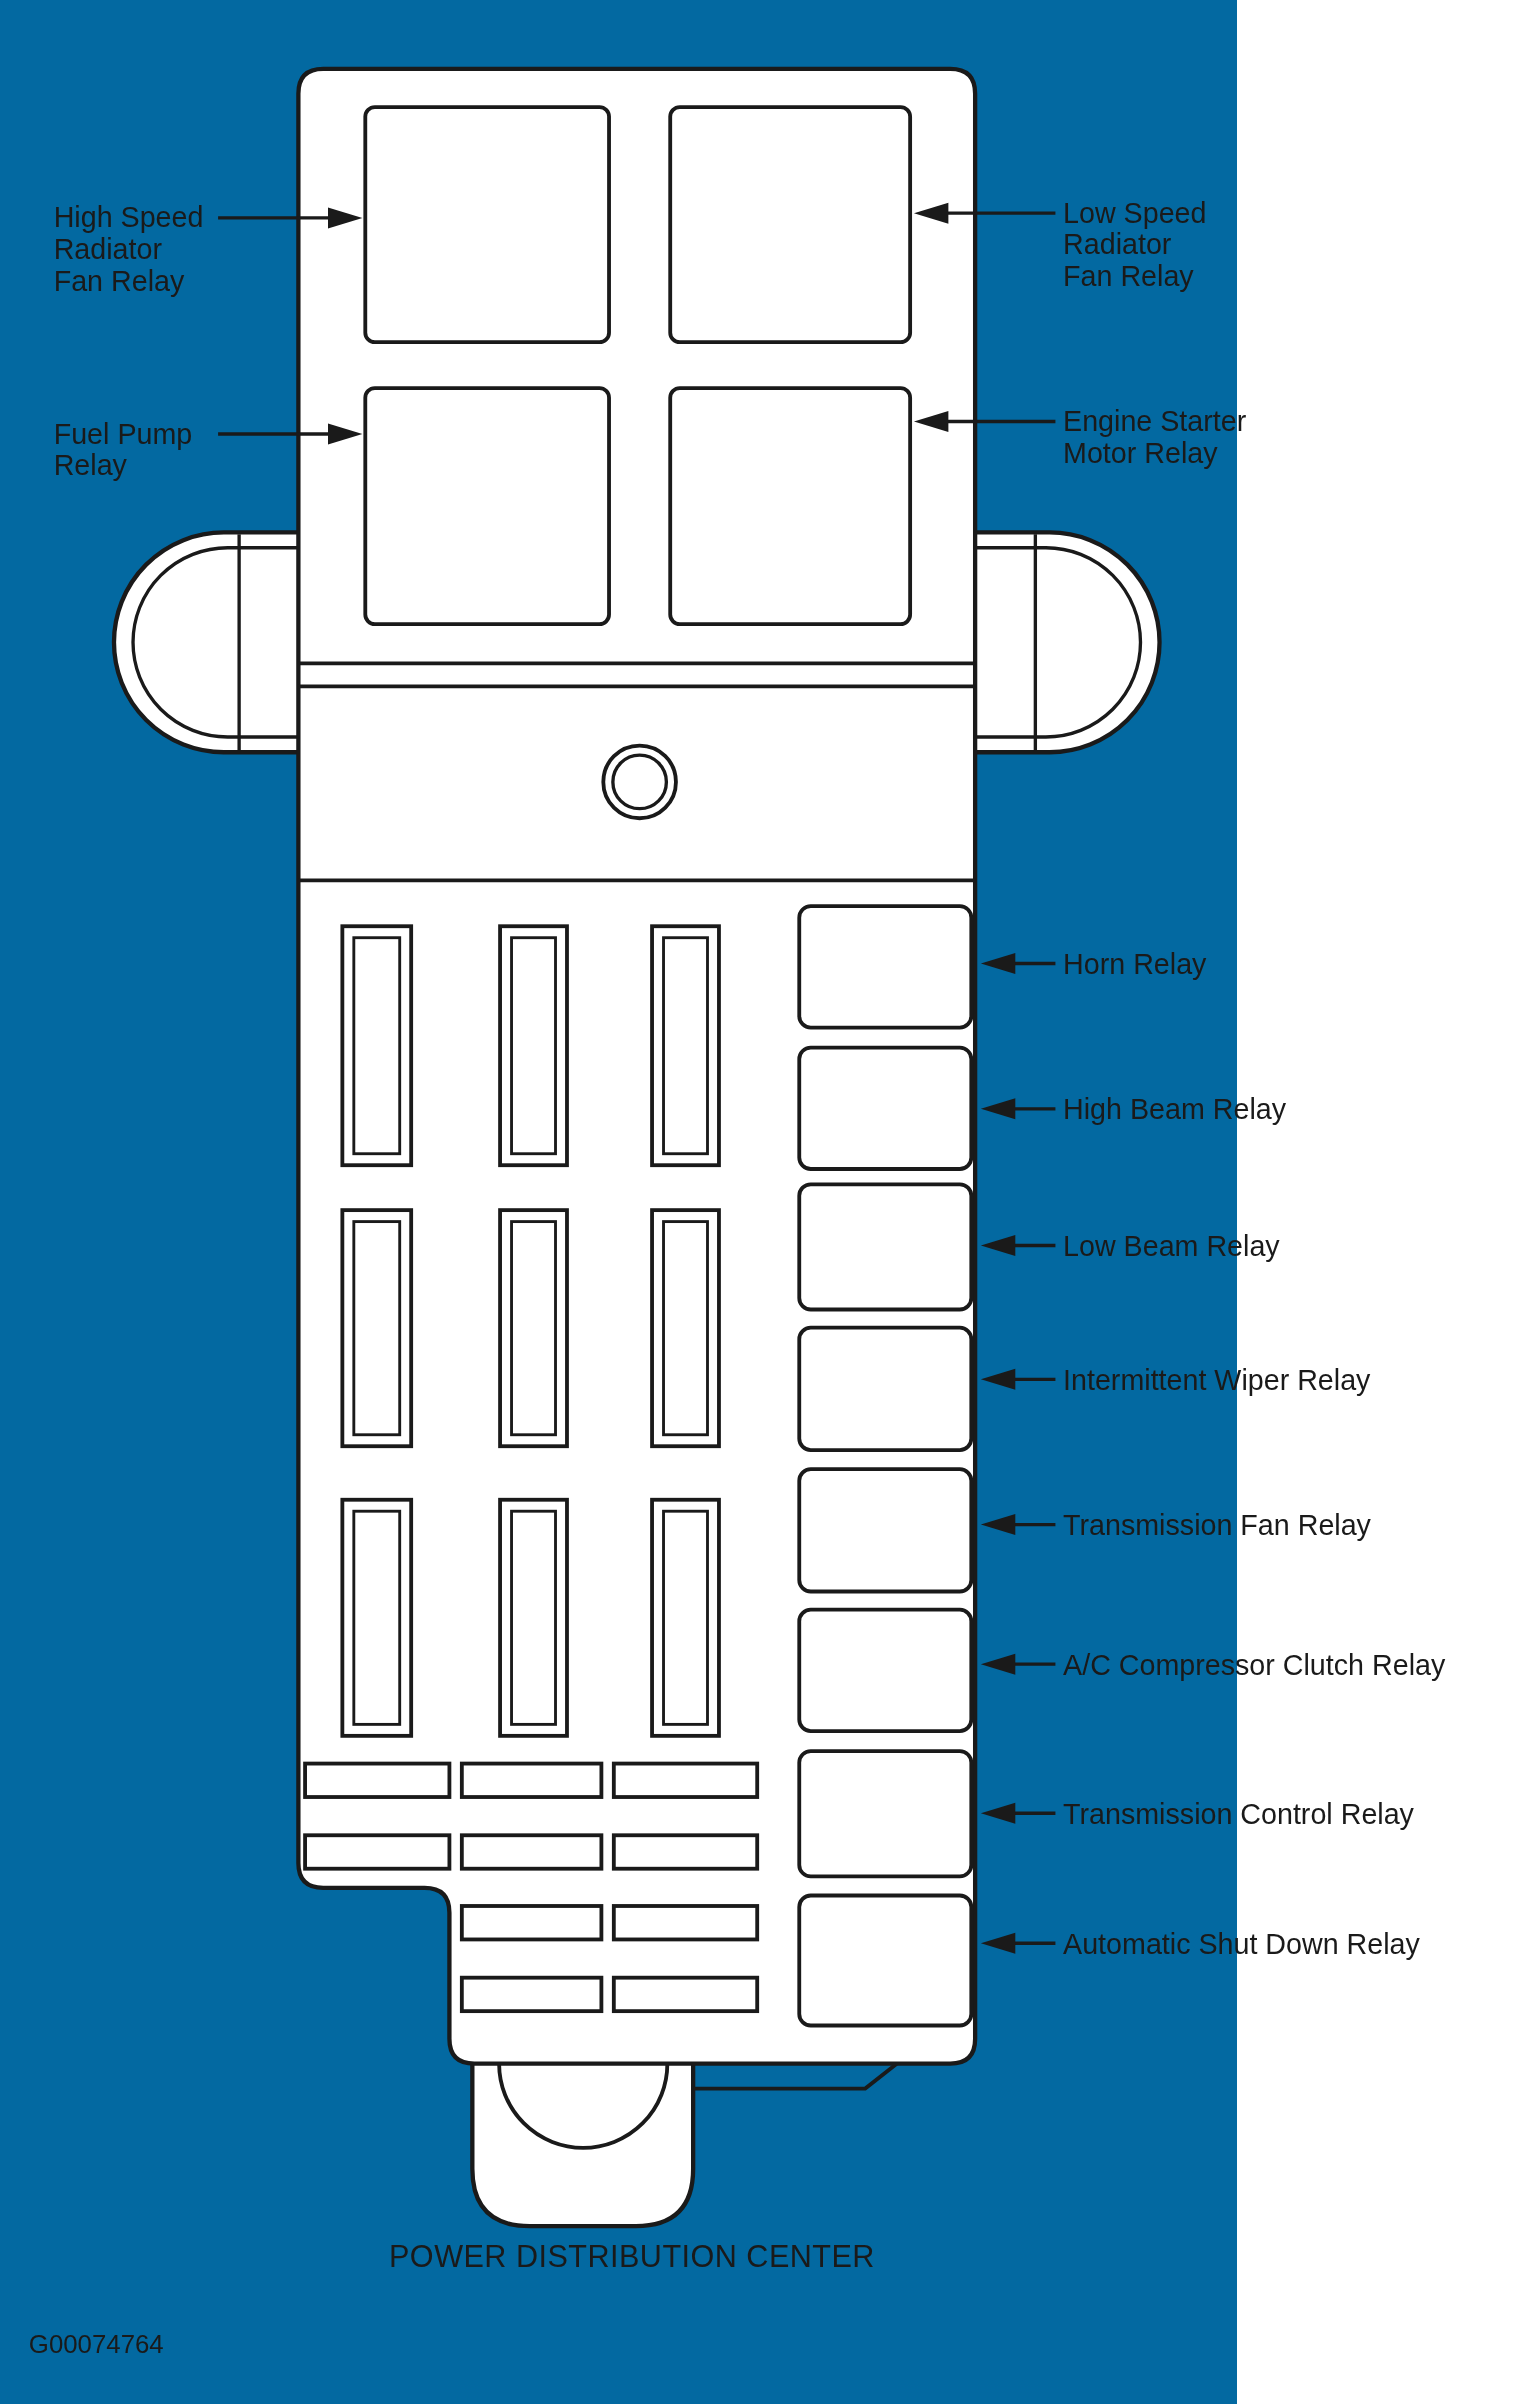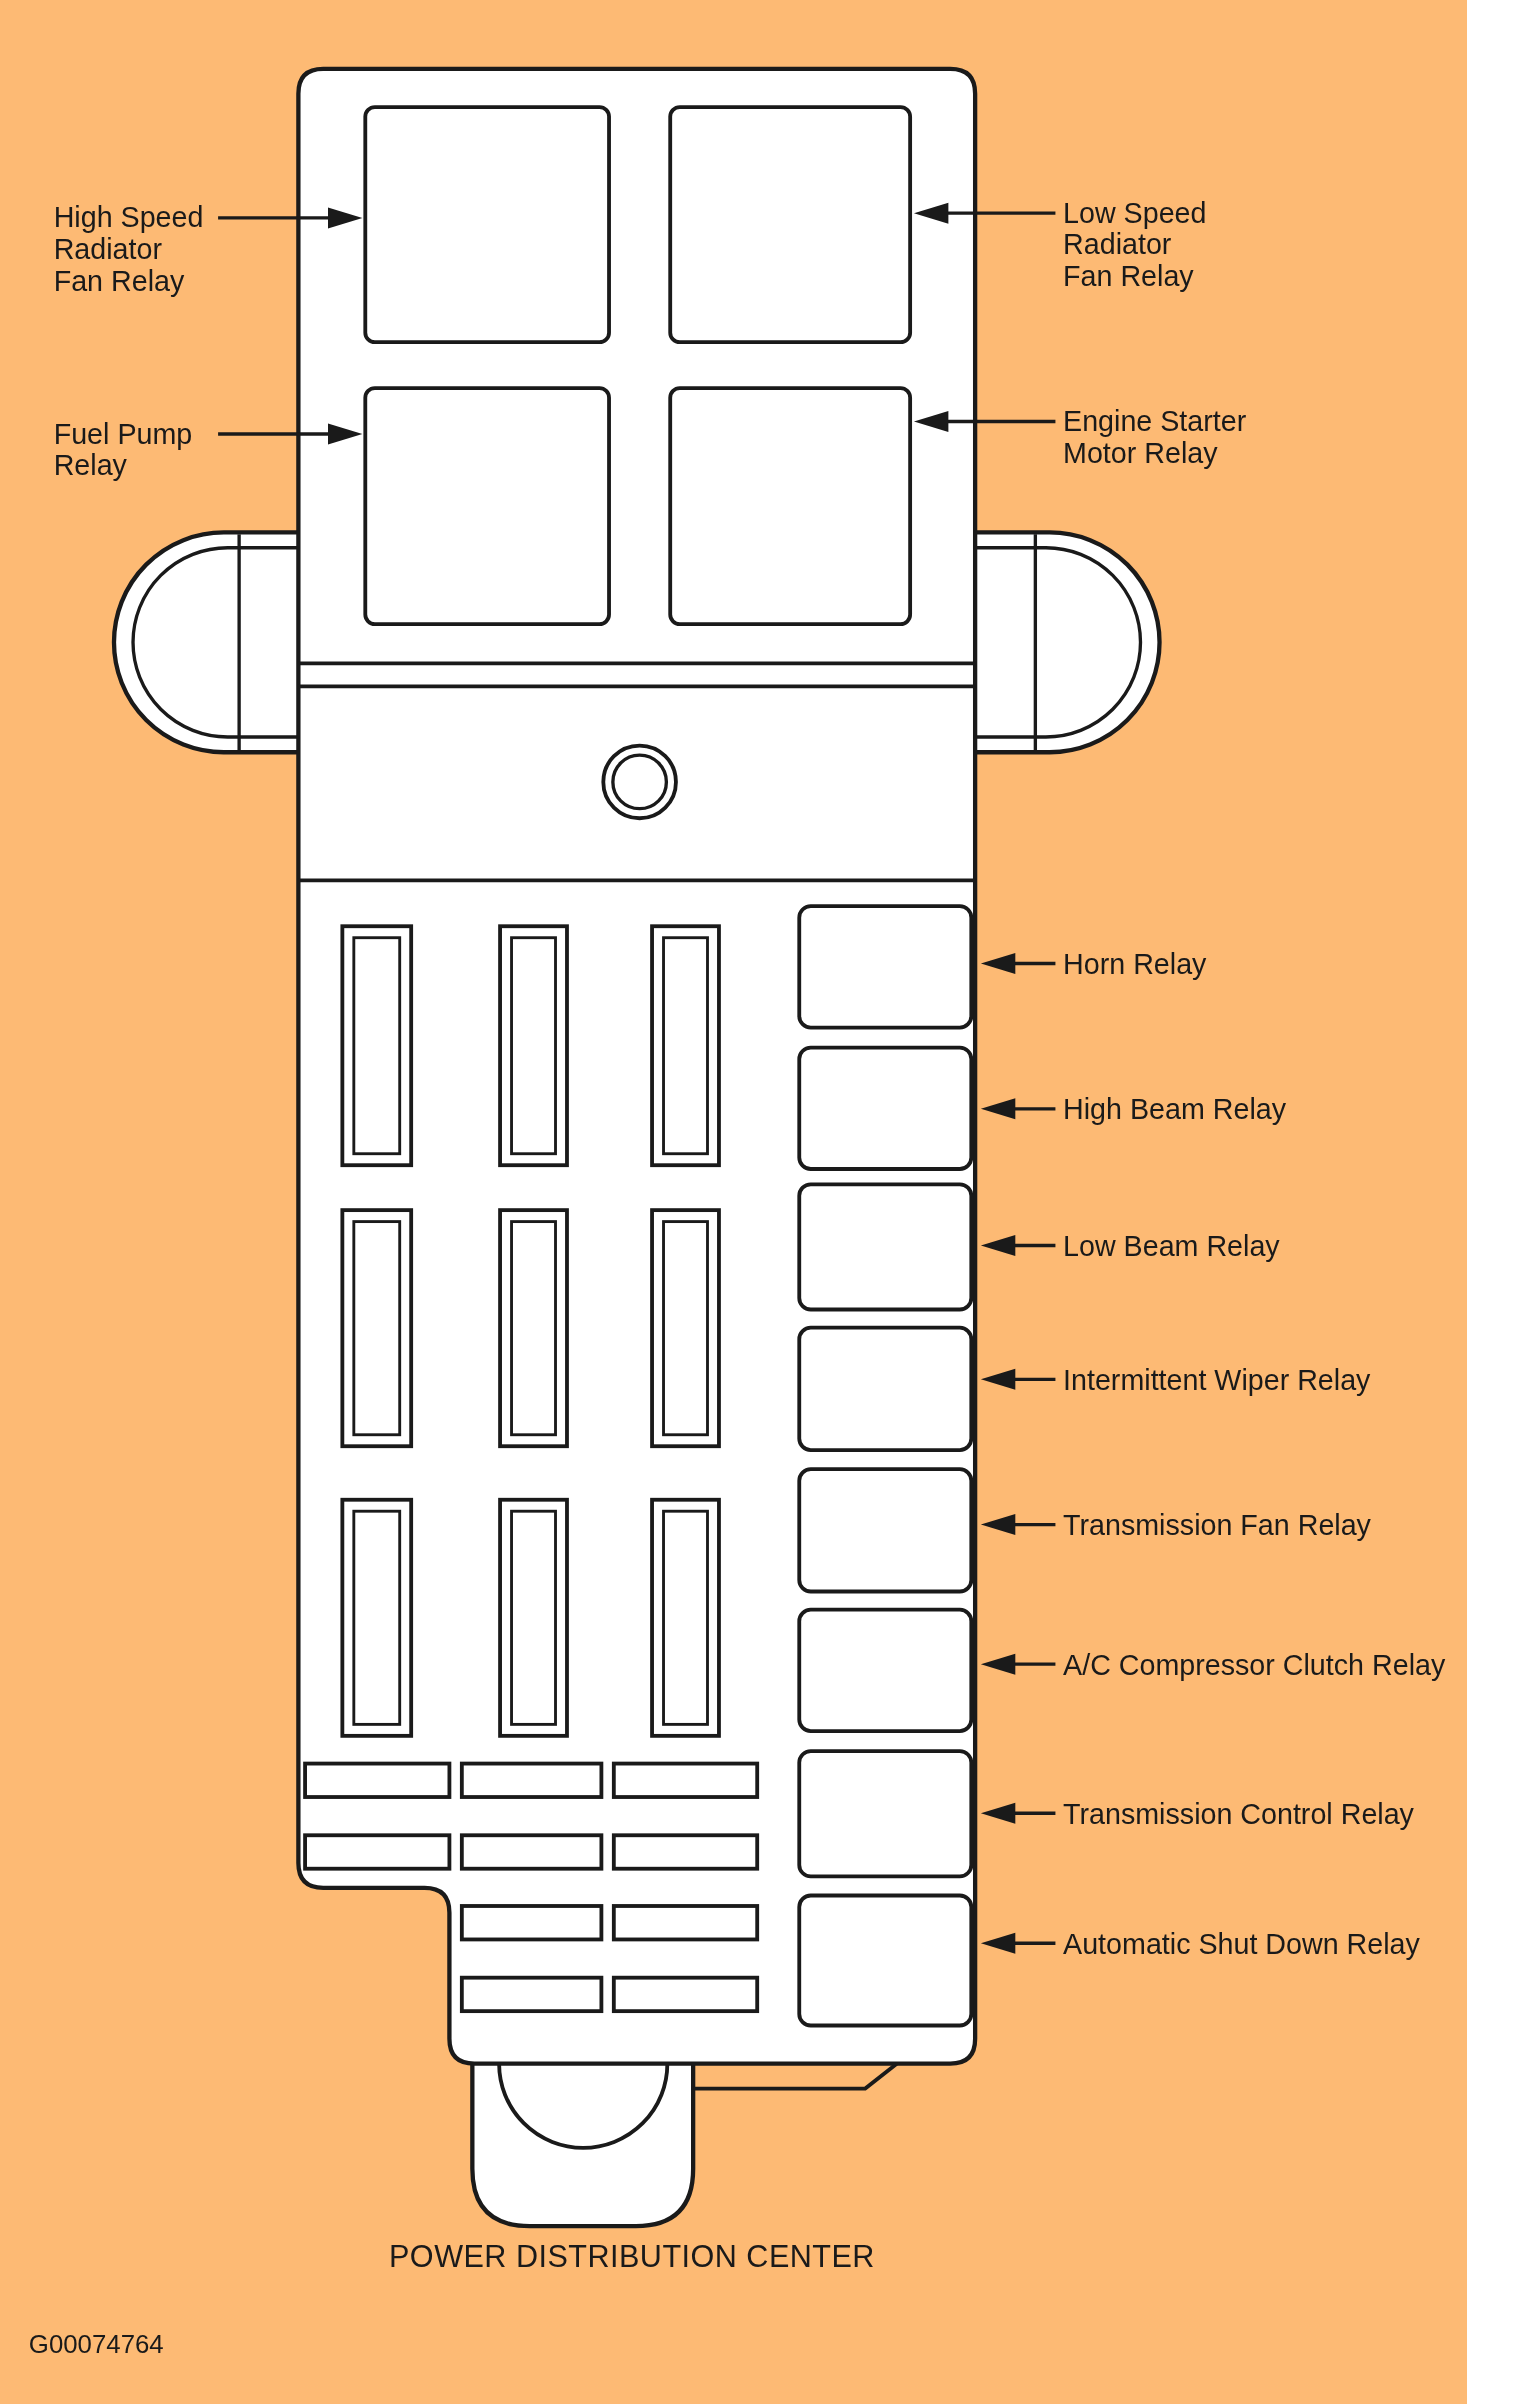--- a/index.html
+++ b/index.html
@@ -2,23 +2,23 @@
 <html><head>
 <meta charset="utf-8">
 <style>
   html, body {
     margin: 0;
     padding: 0;
     background: #ffffff;
   }
   .page {
     position: relative;
-    width: 1467px;
+    width: 1237px;
     height: 2404px;
-    background: #fdba74;
+    background: #0369a1;
     font-family: "Liberation Sans", sans-serif;
   }
   svg { display: block; }
   .ink-stroke { stroke: #1a1a1a; fill: none; }
   .ink-fill   { fill: #1a1a1a; stroke: none; }
   .white-fill { fill: #ffffff; }
   text {
     font-family: "Liberation Sans", sans-serif;
     font-size: 30px;
     fill: #1a1a1a;

